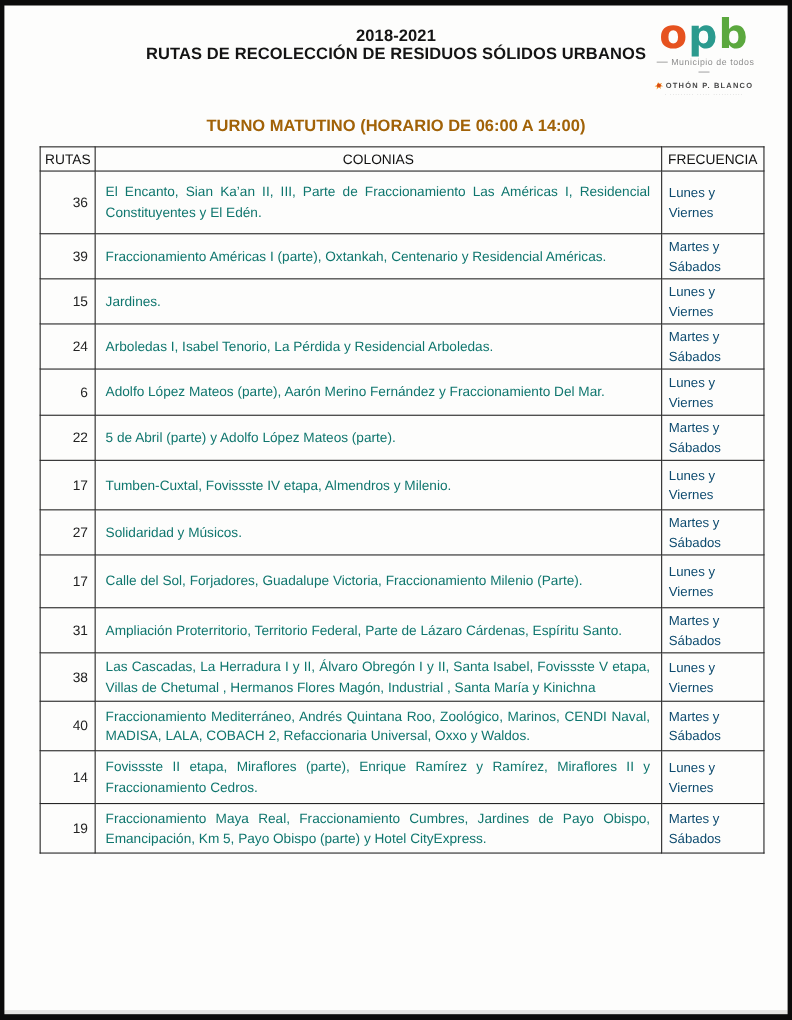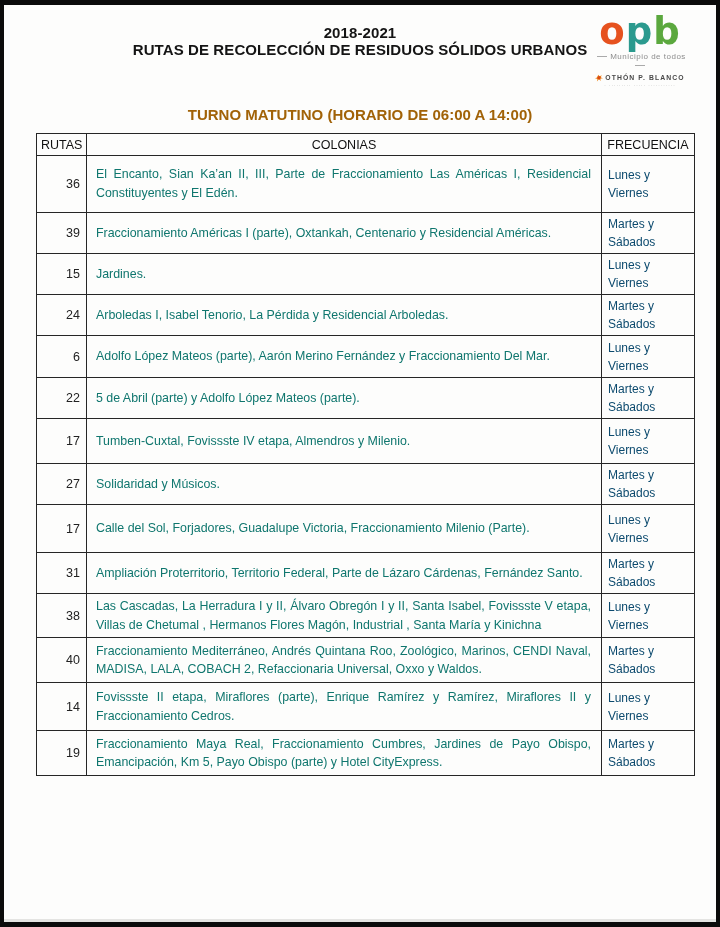--- a/index.html
+++ b/index.html
@@ -244,21 +244,21 @@
 Sábados</td>
         </tr>
         <tr style="height:48px">
           <td class="cell-ruta">17</td>
           <td class="cell-colonias">Calle del Sol, Forjadores, Guadalupe Victoria, Fraccionamiento Milenio (Parte).</td>
           <td class="cell-frecuencia">Lunes y
 Viernes</td>
         </tr>
         <tr style="height:35px">
           <td class="cell-ruta">31</td>
-          <td class="cell-colonias">Ampliación Proterritorio, Territorio Federal, Parte de Lázaro Cárdenas, Fernández Santo.</td>
+          <td class="cell-colonias">Ampliación Proterritorio, Territorio Federal, Parte de Lázaro Cárdenas, Espíritu Santo.</td>
           <td class="cell-frecuencia">Martes y
 Sábados</td>
         </tr>
         <tr style="height:42px">
           <td class="cell-ruta">38</td>
           <td class="cell-colonias">Las Cascadas, La Herradura I y II, Álvaro Obregón I y II, Santa Isabel, Fovissste V etapa, Villas de Chetumal , Hermanos Flores Magón, Industrial , Santa María y Kinichna</td>
           <td class="cell-frecuencia">Lunes y
 Viernes</td>
         </tr>
         <tr style="height:45px">

